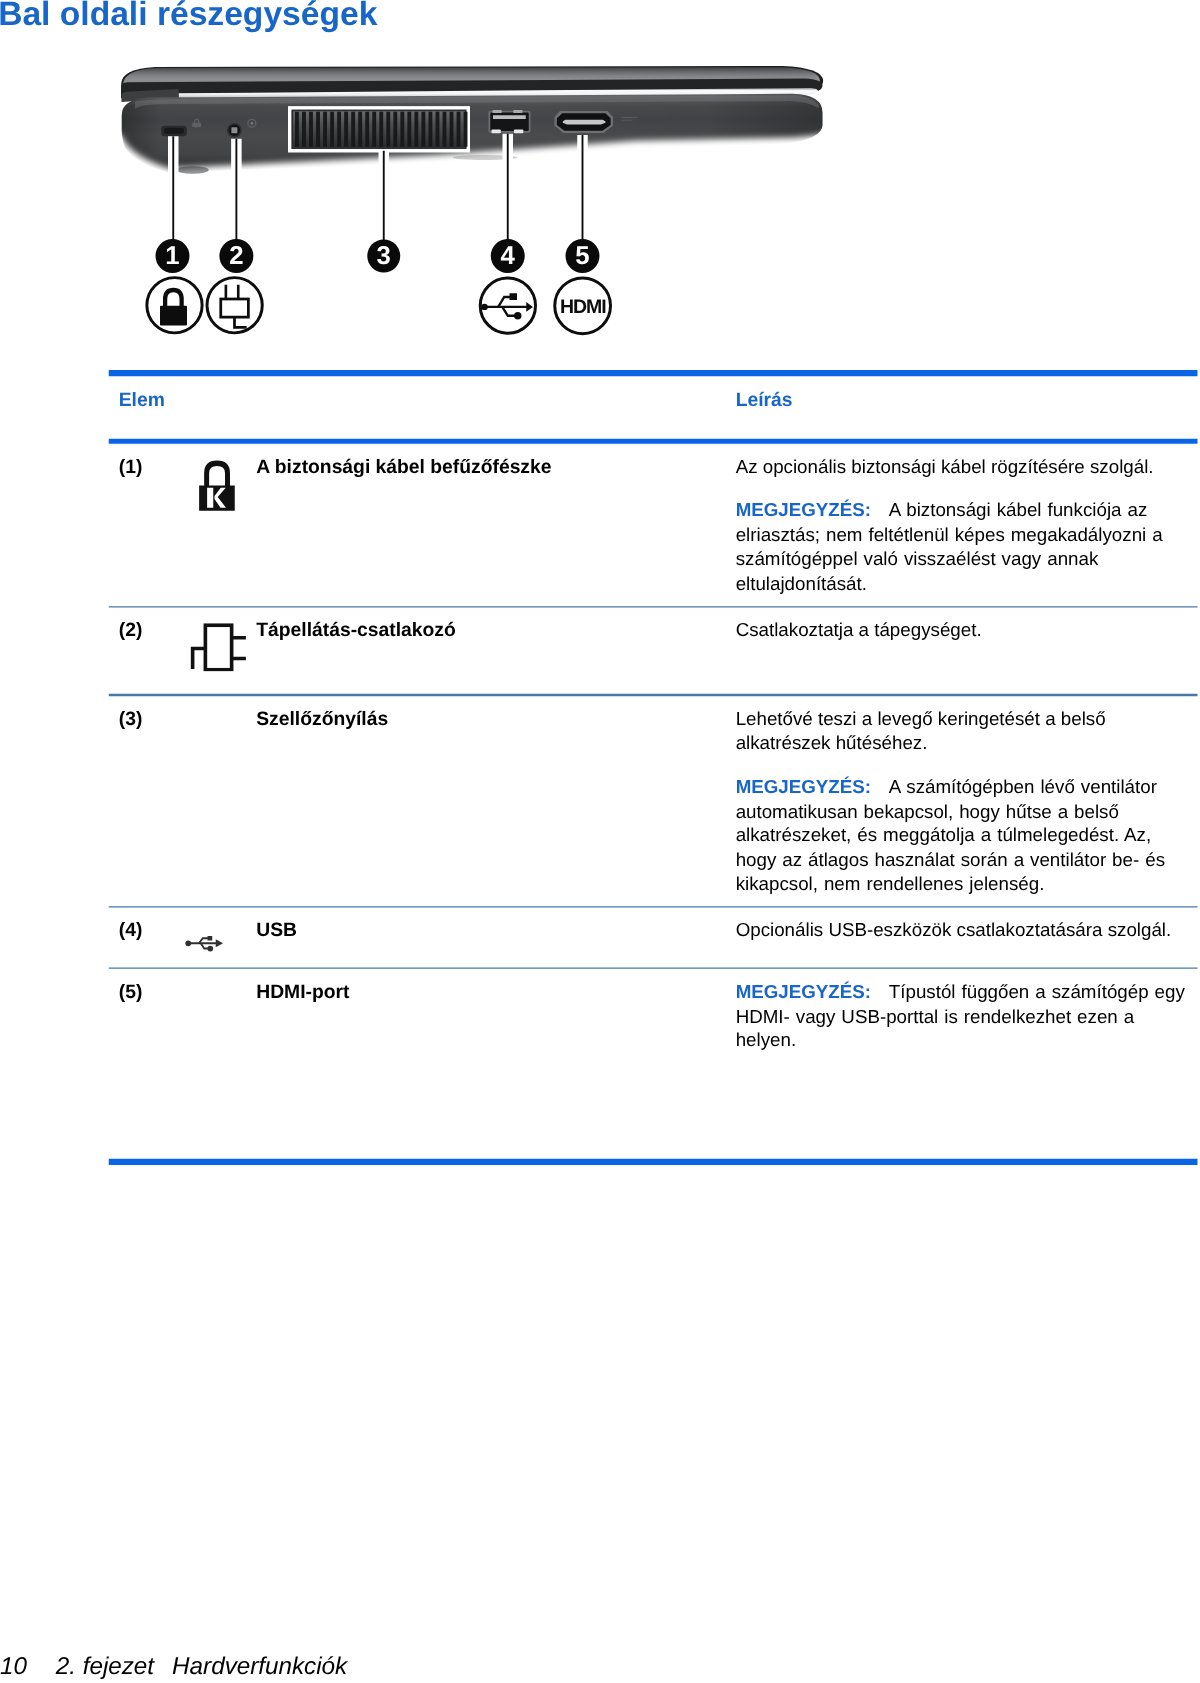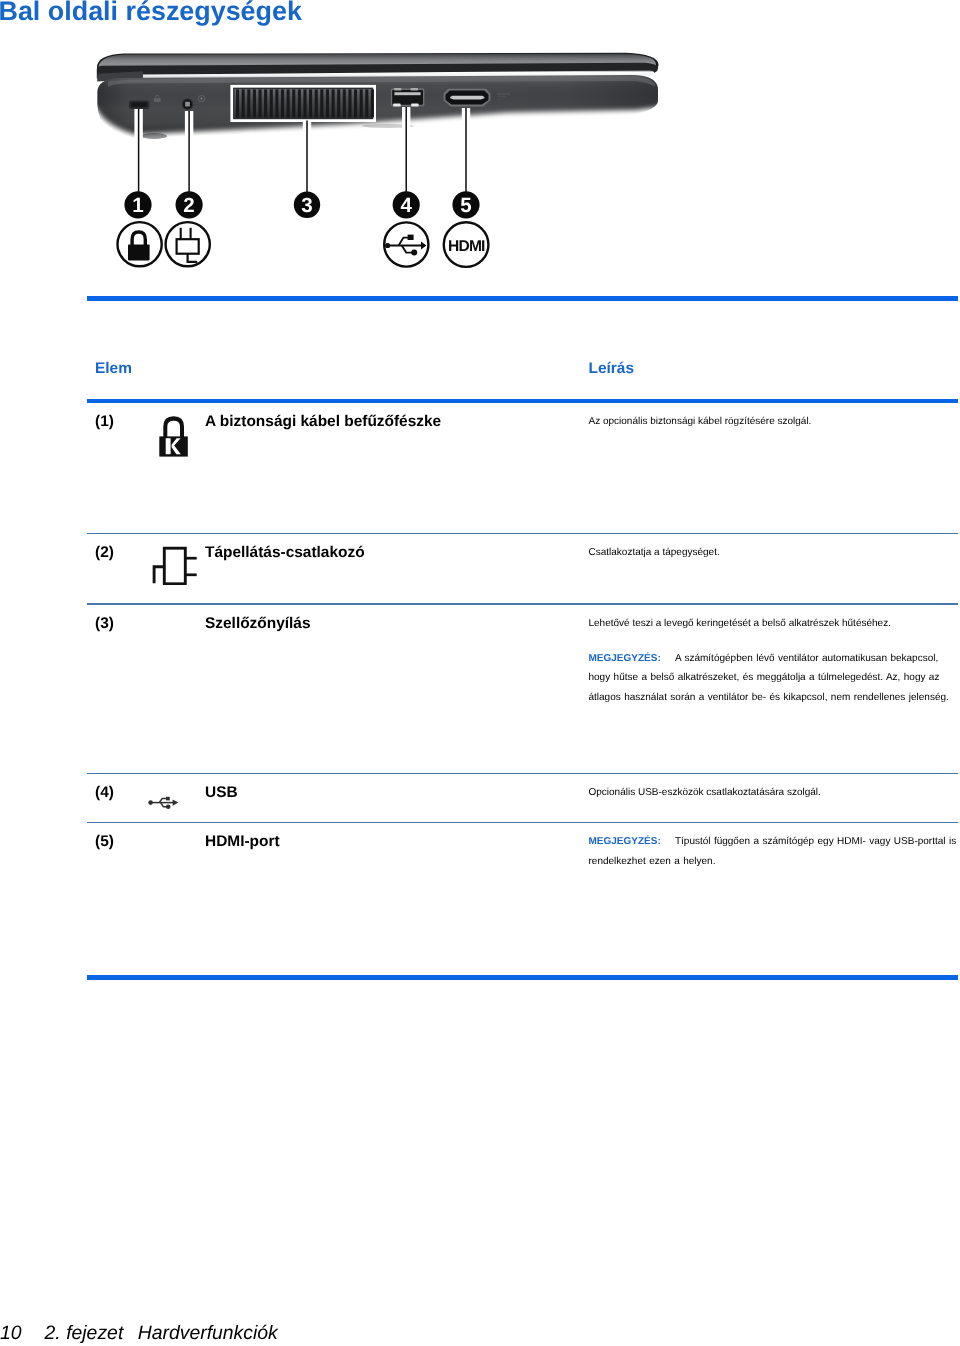--- a/index.html
+++ b/index.html
@@ -17,30 +17,30 @@
      font-size:26.9px;font-weight:bold;color:#1966c9;
      white-space:nowrap;line-height:32px;}
 
   
   #figure{position:absolute;left:88px;top:52px;width:600px;height:230px;}
 
   
   #spec-table{position:absolute;left:87px;top:296.2px;width:871px;}
   .rule-thick{height:4.6px;background:#0a64e6;width:871px;}
   .rule-thin{height:1.2px;background:#4878a8;width:871px;}
-  .thead{height:50px;position:relative;margin-top:48px;}
+  .thead{height:50px;position:relative;}
   .thead .h{position:absolute;font-size:15.45px;font-weight:bold;color:#1966c9;top:11px;}
   .h-item{left:8px;}
   .h-desc{left:501.5px;}
 
   .row{position:relative;}
   .c-num{position:absolute;left:8px;font-size:15.45px;font-weight:bold;color:#000;}
   .c-icon{position:absolute;left:64px;}
   .c-name{position:absolute;left:118px;font-size:15.45px;color:#000;white-space:nowrap;font-weight:bold;}
-  .c-desc{position:absolute;left:501.5px;width:369px;font-size:10px;color:#000;line-height:19.5px;}
+  .c-desc{position:absolute;left:501.5px;width:369px;font-size:15px;color:#000;line-height:19.5px;}
   .c-desc p{margin:0;}
   .c-desc p + p{margin-top:15.6px;}
   .note-label{color:#1966c9;font-weight:bold;}
   .np{word-spacing:0.62px;}
 
   
   text.cal{font-family:"Liberation Sans",sans-serif;font-size:20.6px;font-weight:bold;
      fill:#ffffff;text-anchor:middle;
      -webkit-font-smoothing:antialiased;text-rendering:geometricPrecision;}
   text.hdmiTxt{font-family:"Liberation Sans",sans-serif;font-size:15.6px;font-weight:bold;
@@ -311,20 +311,21 @@
         <svg width="30" height="44" viewBox="0 0 30 44" xmlns="http://www.w3.org/2000/svg">
           <path d="M4.3,12.6 Q4.3,2.3 14.65,2.3 Q25.0,2.3 25.0,12.6 L25.0,24.0 L21.0,24.0 L21.0,12.4 Q21.0,6.8 14.65,6.8 Q8.3,6.8 8.3,12.4 L8.3,24.0 L4.3,24.0 Z" fill="#111"></path>
           <rect x="0.3" y="22.4" width="28.5" height="20.2" fill="#111"></rect>
           <rect x="6.7" y="24.2" width="4.9" height="16.0" fill="#fff"></rect>
           <path d="M17.6,24.2 L21.6,24.2 L15.2,31.6 L21.8,40.2 L17.4,40.2 L12.6,33.2 L12.6,30.8 Z" fill="#fff"></path>
         </svg>
       </span>
       <span class="c-name" style="top:10px">A biztonsági kábel befűzőfészke</span>
       <div class="c-desc" style="top:9px">
         <p><span>Az opcionális biztonsági kábel rögzítésére szolgál.</span></p>
+        <p class="np"><span class="note-label">MEGJEGYZÉS:</span><span class="sp"></span><span>A biztonsági kábel funkciója az elriasztás; nem feltétlenül képes megakadályozni a számítógéppel való visszaélést vagy annak eltulajdonítását.</span></p>
       </div>
     </div>
 
     <div class="rule-thin"></div>
 
     <div class="row" style="height:69.3px">
       <span class="c-num" style="top:10px">(2)</span>
       <span class="c-icon" style="left:64px;top:11px">
         <svg width="47" height="40" viewBox="0 0 47 40" xmlns="http://www.w3.org/2000/svg">
           <rect x="13.3" y="3.2" width="21.0" height="35.6" fill="#fff" stroke="#111" stroke-width="2.9"></rect>

